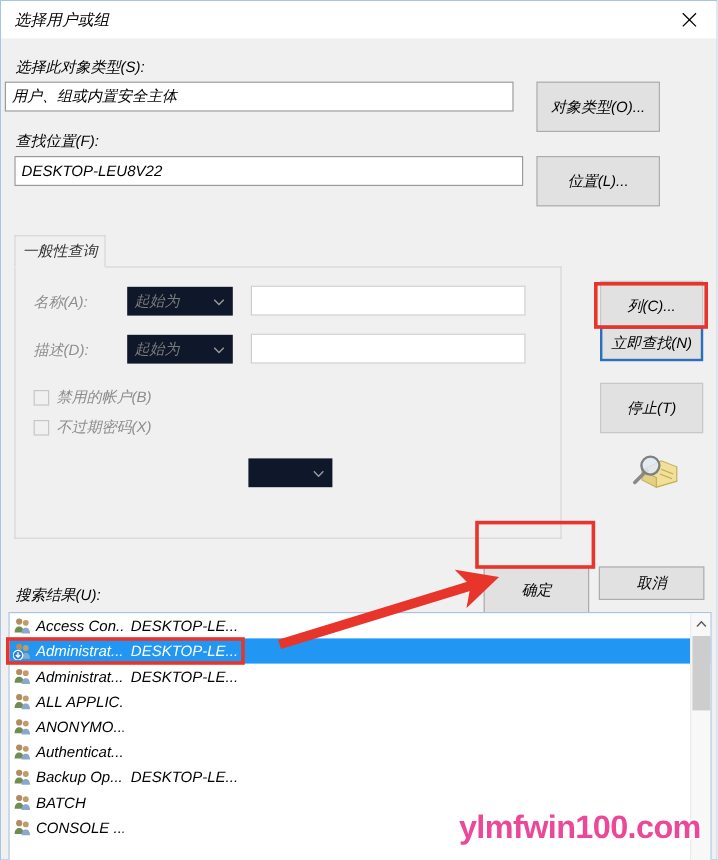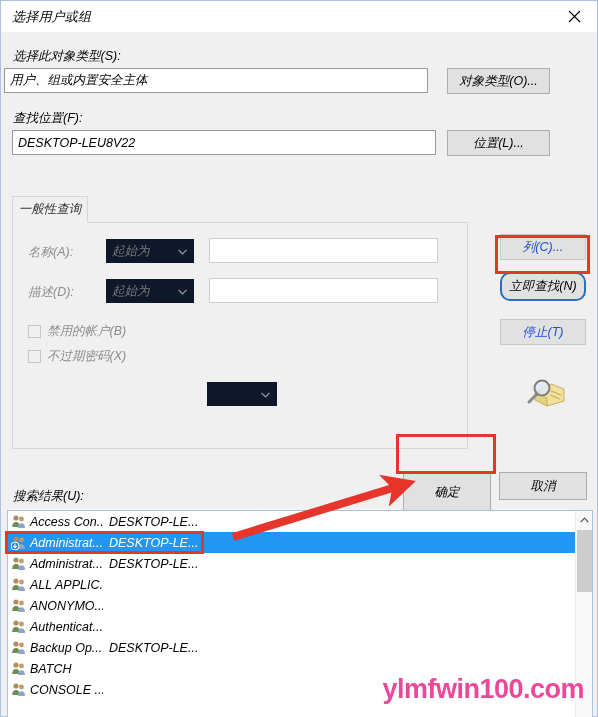--- a/index.html
+++ b/index.html
@@ -63,28 +63,28 @@
     height: 25px;
     display: flex; align-items: center;
     padding: 0 5px;
     font-size: 12.5px;
     color: #000;
   }
 
   .btn {
     background: #e1e1e1;
     border: 1px solid #adadad;
-    height: 26px;
+    height: 42px;
     display: flex; align-items: center; justify-content: center;
     font-size: 12.5px;
     color: #000;
     cursor: default;
     user-select: none;
   }
-  .btn.disabled { color: #1d4ed8; background:#e1e1e1; border-color:#c8c8c8; }
+  .btn.disabled { color: #000000; background:#e1e1e1; border-color:#c8c8c8; }
   .btn.default {
     border: 2px solid #2a6fbb;
     background: #e1e1e1;
   }
   #tab-general {
     position: absolute;
     left: 11px; top: 164px;
     width: 76px; height: 27px;
     background: #f0f0f0;
     border: 1px solid #d6d6d6;
@@ -297,21 +297,21 @@
     <div class="combo empty" style="position:absolute;left:206px;top:350px;width:70px;z-index:5;">
       <span></span>
       <span class="arrow">
         <svg width="9" height="6" viewBox="0 0 9 6">
             <path d="M0.5 0.8 L4.5 4.8 L8.5 0.8" fill="none" stroke="#9b9b9b" stroke-width="1.2"></path>
           </svg>
       </span>
     </div>
 
     <div class="btn disabled" style="position:absolute;left:499px;top:202px;width:86px;">列(C)...</div>
-    <div class="btn default" style="position:absolute;left:499px;top:240px;width:86px;height:29px;border-radius:10px;">立即查找(N)</div>
+    <div class="btn default" style="position:absolute;left:499px;top:240px;width:86px;height:29px;">立即查找(N)</div>
     <div class="btn disabled" style="position:absolute;left:499px;top:287px;width:86px;">停止(T)</div>
 
     <div style="position:absolute;left:522px;top:340px;width:44px;height:40px;">
       <svg width="44" height="40" viewBox="0 0 44 40">
         <path d="M12 20 L28 12 L41 17 L41 29 L24 34 Z" fill="#f0e09a" stroke="#c8b05a" stroke-width="1"></path>
         <path d="M12 20 L12 28 L24 34 L24 26 Z" fill="#e4d085" stroke="#c8b05a" stroke-width="1"></path>
         <line x1="28" y1="19" x2="38" y2="23" stroke="#c0a84f" stroke-width="1"></line>
         <line x1="27" y1="23" x2="37" y2="27" stroke="#c0a84f" stroke-width="1"></line>
         <line x1="6" y1="30" x2="16" y2="20" stroke="#8a8a8a" stroke-width="3" stroke-linecap="round"></line>
         <circle cx="19" cy="16" r="7.5" fill="#dfe9f2" fill-opacity=".85" stroke="#7f7f7f" stroke-width="2"></circle>

